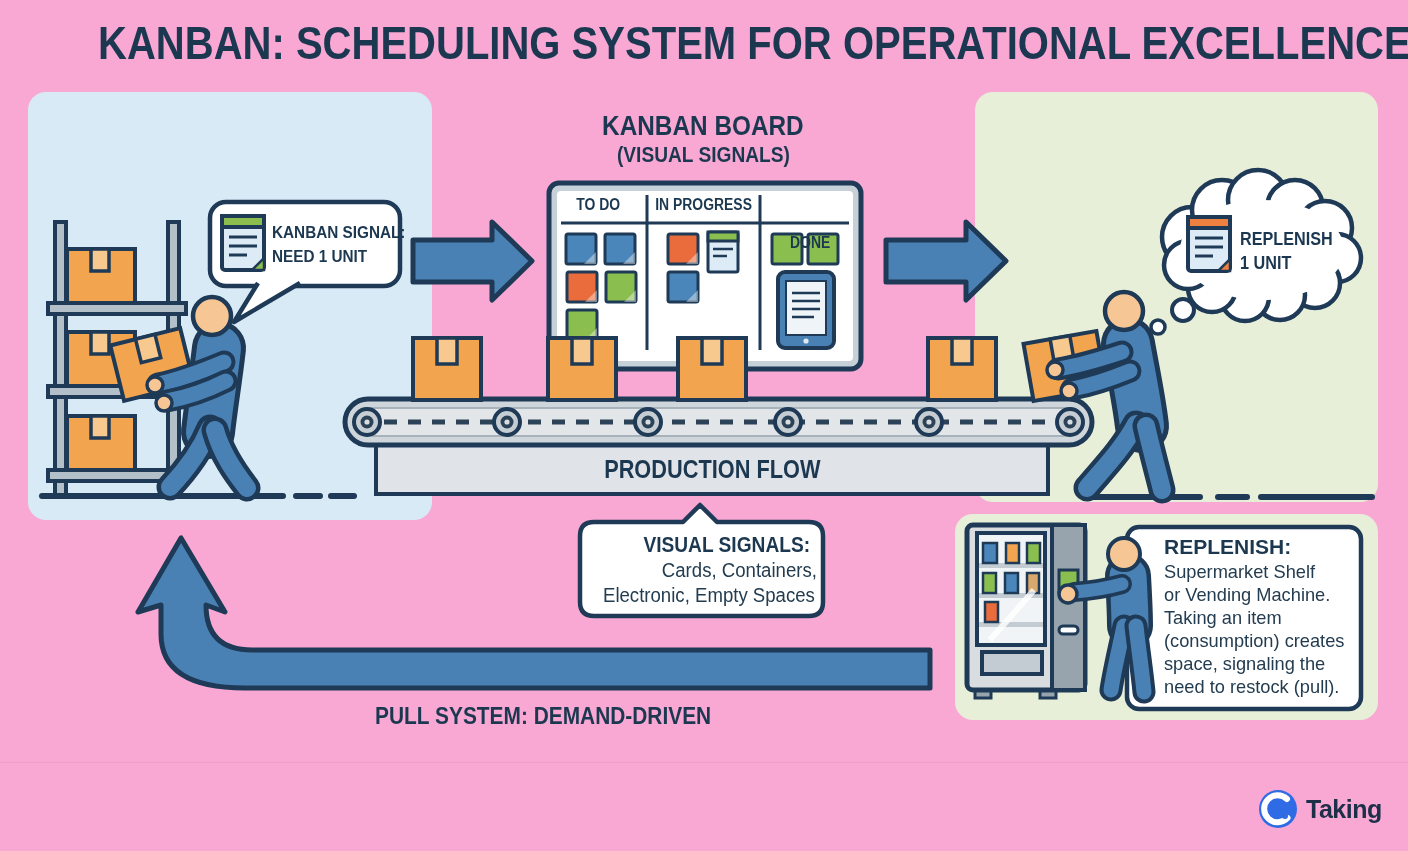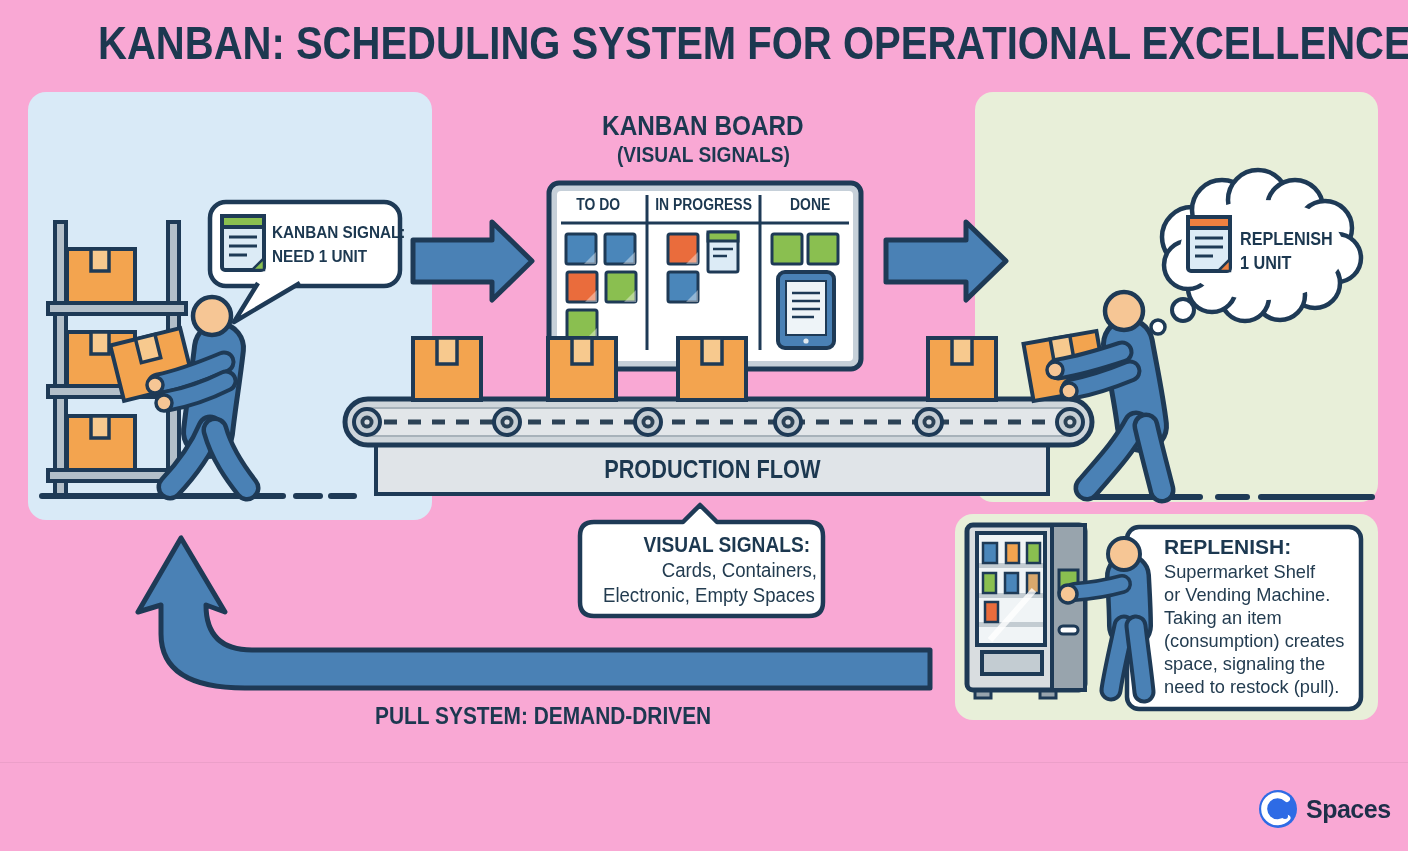--- a/index.html
+++ b/index.html
@@ -319,21 +319,21 @@
 
 
   <div class="txt bubble-text" style="left:272px;top:221px;">
     <span class="condL">KANBAN SIGNAL:</span><br>
     <span class="condL">NEED 1 UNIT</span>
   </div>
 
   <div class="txt board-heads" style="left:549px;top:196px;width:312px;">
     <div class="col" style="width:98px;"><span class="cond">TO DO</span></div>
     <div class="col" style="width:113px;"><span class="cond">IN PROGRESS</span></div>
-    <div class="col" style="width:101px;"><span class="cond">DONE</span></div>
+    <div class="col" style="width:101px;margin-top:38px;"><span class="cond">DONE</span></div>
   </div>
 
   <div class="txt bubble-text" style="left:1240px;top:227px;font-size:18px;">
     <span class="condL">REPLENISH</span><br>
     <span class="condL">1 UNIT</span>
   </div>
 
   <div class="txt prod-label" style="left:376px;width:672px;top:455px;">
     <span class="cond">PRODUCTION FLOW</span>
   </div>
@@ -357,16 +357,16 @@
   <div class="txt pull-label" style="left:350px;width:700px;top:702px;">
     <span class="cond">PULL SYSTEM: DEMAND-DRIVEN</span>
   </div>
 
   <div class="txt brand" style="left:1258px;top:789px;">
     <svg width="40" height="40" viewBox="0 0 40 40">
       <circle cx="20" cy="20" r="19" fill="#2e6be5"></circle>
       <path d="M 29 10 A 13.5 13.5 0 1 0 29.5 29" fill="none" stroke="#ffffff" stroke-width="6" stroke-linecap="round"></path>
       <circle cx="27" cy="27" r="3" fill="#2e6be5"></circle>
     </svg>
-    <span class="name">Spaces</span>
+    <span class="name">Taking</span>
   </div>
 
 </div>
 
 </body></html>

